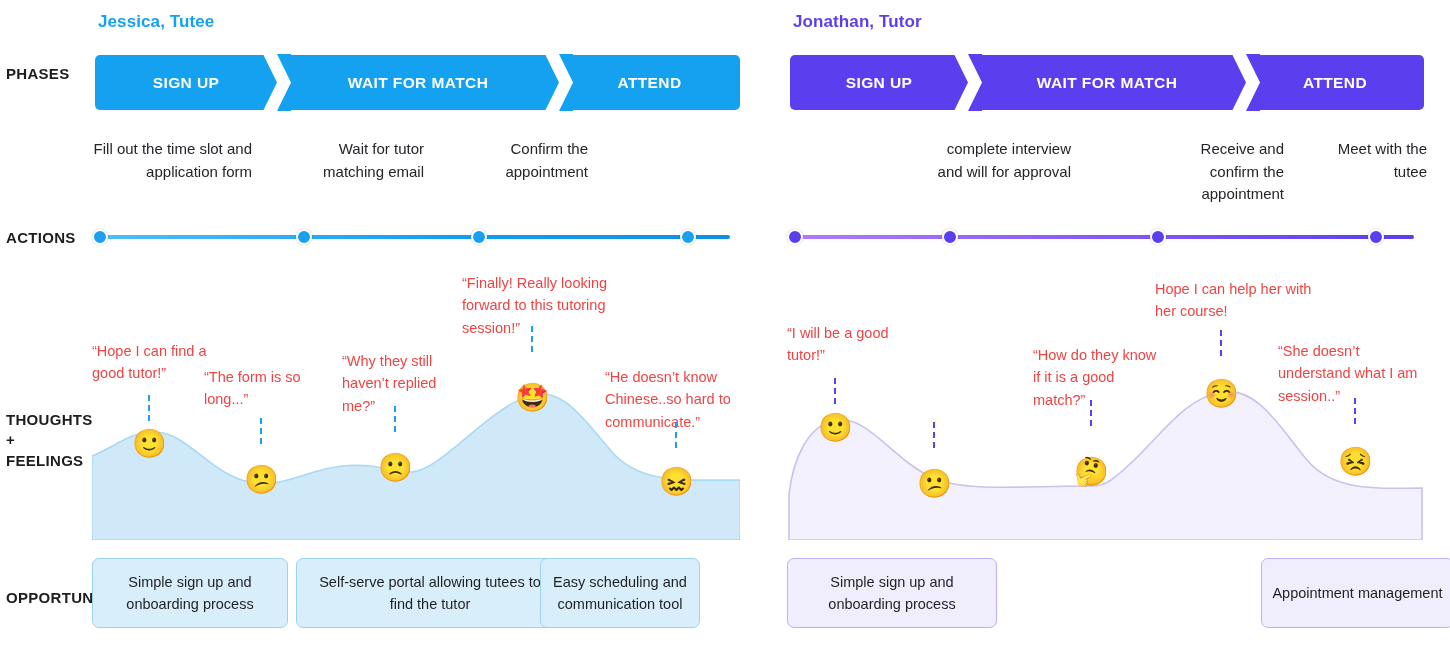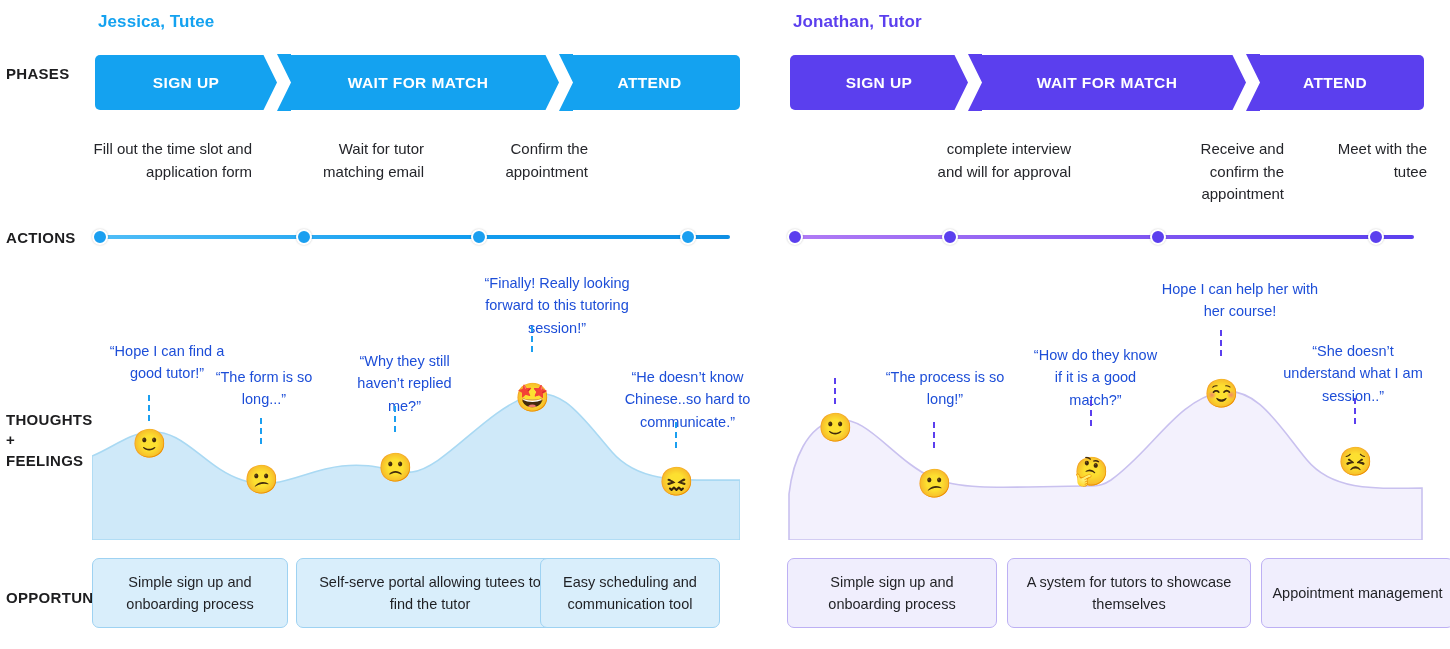--- a/index.html
+++ b/index.html
@@ -97,21 +97,21 @@
   .left  .dot { background: #1b9ff0; }
   .right .dot { background: #5b3fee; }
 
   
   .thoughts { position: absolute; top: 258px; left: 0; right: 0; height: 282px; }
   .curve { position: absolute; left: 0; bottom: 0; width: 100%; height: 164px; }
   .curve svg { display: block; width: 100%; height: 100%; }
 
   .quote {
     position: absolute;
-    font-size: 14.5px; line-height: 1.54; color: #1d4ed8; text-align: center;
+    font-size: 14.5px; line-height: 1.54; color: #ef4444;
   }
   .stem { position: absolute; width: 0; border-left: 2px dashed; }
   .left  .stem { border-color: #2bа; border-left-color: #1b9ff0; }
   .right .stem { border-left-color: #5b3fee; }
 
   .emoji {
     position: absolute;
     font-size: 28px; line-height: 1;
     z-index: 4;
     text-align: center;
@@ -205,21 +205,21 @@
       <div class="emoji" style="left:40px; top:172px;">🙂</div>
       <div class="emoji" style="left:152px;top:208px;">😕</div>
       <div class="emoji" style="left:286px;top:196px;">🙁</div>
       <div class="emoji" style="left:423px;top:126px;">🤩</div>
       <div class="emoji" style="left:567px;top:210px;">😖</div>
     </div>
 
     <div class="opportunities">
       <div class="opp-card" style="left:0px;   width:196px;">Simple sign up and onboarding process</div>
       <div class="opp-card" style="left:204px; width:268px;">Self-serve portal allowing tutees to find the tutor</div>
-      <div class="opp-card" style="left:448px; width:180px;">Easy scheduling and communication tool</div>
+      <div class="opp-card" style="left:448px; width:160px;">Easy scheduling and communication tool</div>
     </div>
   </div>
 
   <div class="persona right">
 
     <div class="persona-name">Jonathan, Tutor</div>
 
     <div class="phases">
       <div class="phase ph0">
         <span>SIGN UP</span>
@@ -258,38 +258,37 @@
       <div class="dot" style="left:581px;"></div>
     </div>
 
     <div class="thoughts">
       <div class="curve">
         <svg viewBox="0 0 637 164" preserveAspectRatio="none">
           <path d="M2,118 C6,84 20,50 48,44 C80,38 106,84 146,102 C178,116 236,110 300,110 C314,110 318,108 324,104 C366,74 390,24 434,16 C470,10 492,50 520,84 C548,118 600,112 635,112 L635,164 L2,164 Z" fill="#f3f1fd" stroke="#c9c1ef" stroke-width="1.6"></path>
         </svg>
       </div>
 
-      <div class="quote" style="left:98px; top:108px;width:120px;">“The process is so long!”</div>
+      <div class="quote" style="left:0px;  top:64px; width:110px;">“I will be a good tutor!”</div>
       <div class="quote" style="left:246px;top:86px; width:125px;">“How do they know if it is a good match?”</div>
       <div class="quote" style="left:368px;top:20px; width:170px;">Hope I can help her with her course!</div>
       <div class="quote" style="left:491px;top:82px; width:150px;">“She doesn’t understand what I am session..”</div>
 
       <div class="stem" style="left:47px; top:120px;height:26px;"></div>
       <div class="stem" style="left:146px;top:164px;height:26px;"></div>
       <div class="stem" style="left:303px;top:142px;height:26px;"></div>
       <div class="stem" style="left:433px;top:72px; height:26px;"></div>
       <div class="stem" style="left:567px;top:140px;height:26px;"></div>
 
       <div class="emoji" style="left:31px; top:156px;">🙂</div>
       <div class="emoji" style="left:130px;top:212px;">😕</div>
       <div class="emoji" style="left:287px;top:200px;">🤔</div>
       <div class="emoji" style="left:417px;top:122px;">☺️</div>
       <div class="emoji" style="left:551px;top:190px;">😣</div>
     </div>
 
     <div class="opportunities">
       <div class="opp-card" style="left:0px;   width:210px;">Simple sign up and onboarding process</div>
-      <div class="opp-card" style="left:220px; width:244px;">A system for tutors to showcase themselves</div>
       <div class="opp-card" style="left:474px; width:193px;">Appointment management</div>
     </div>
   </div>
 
 </div>
 
 </body></html>

